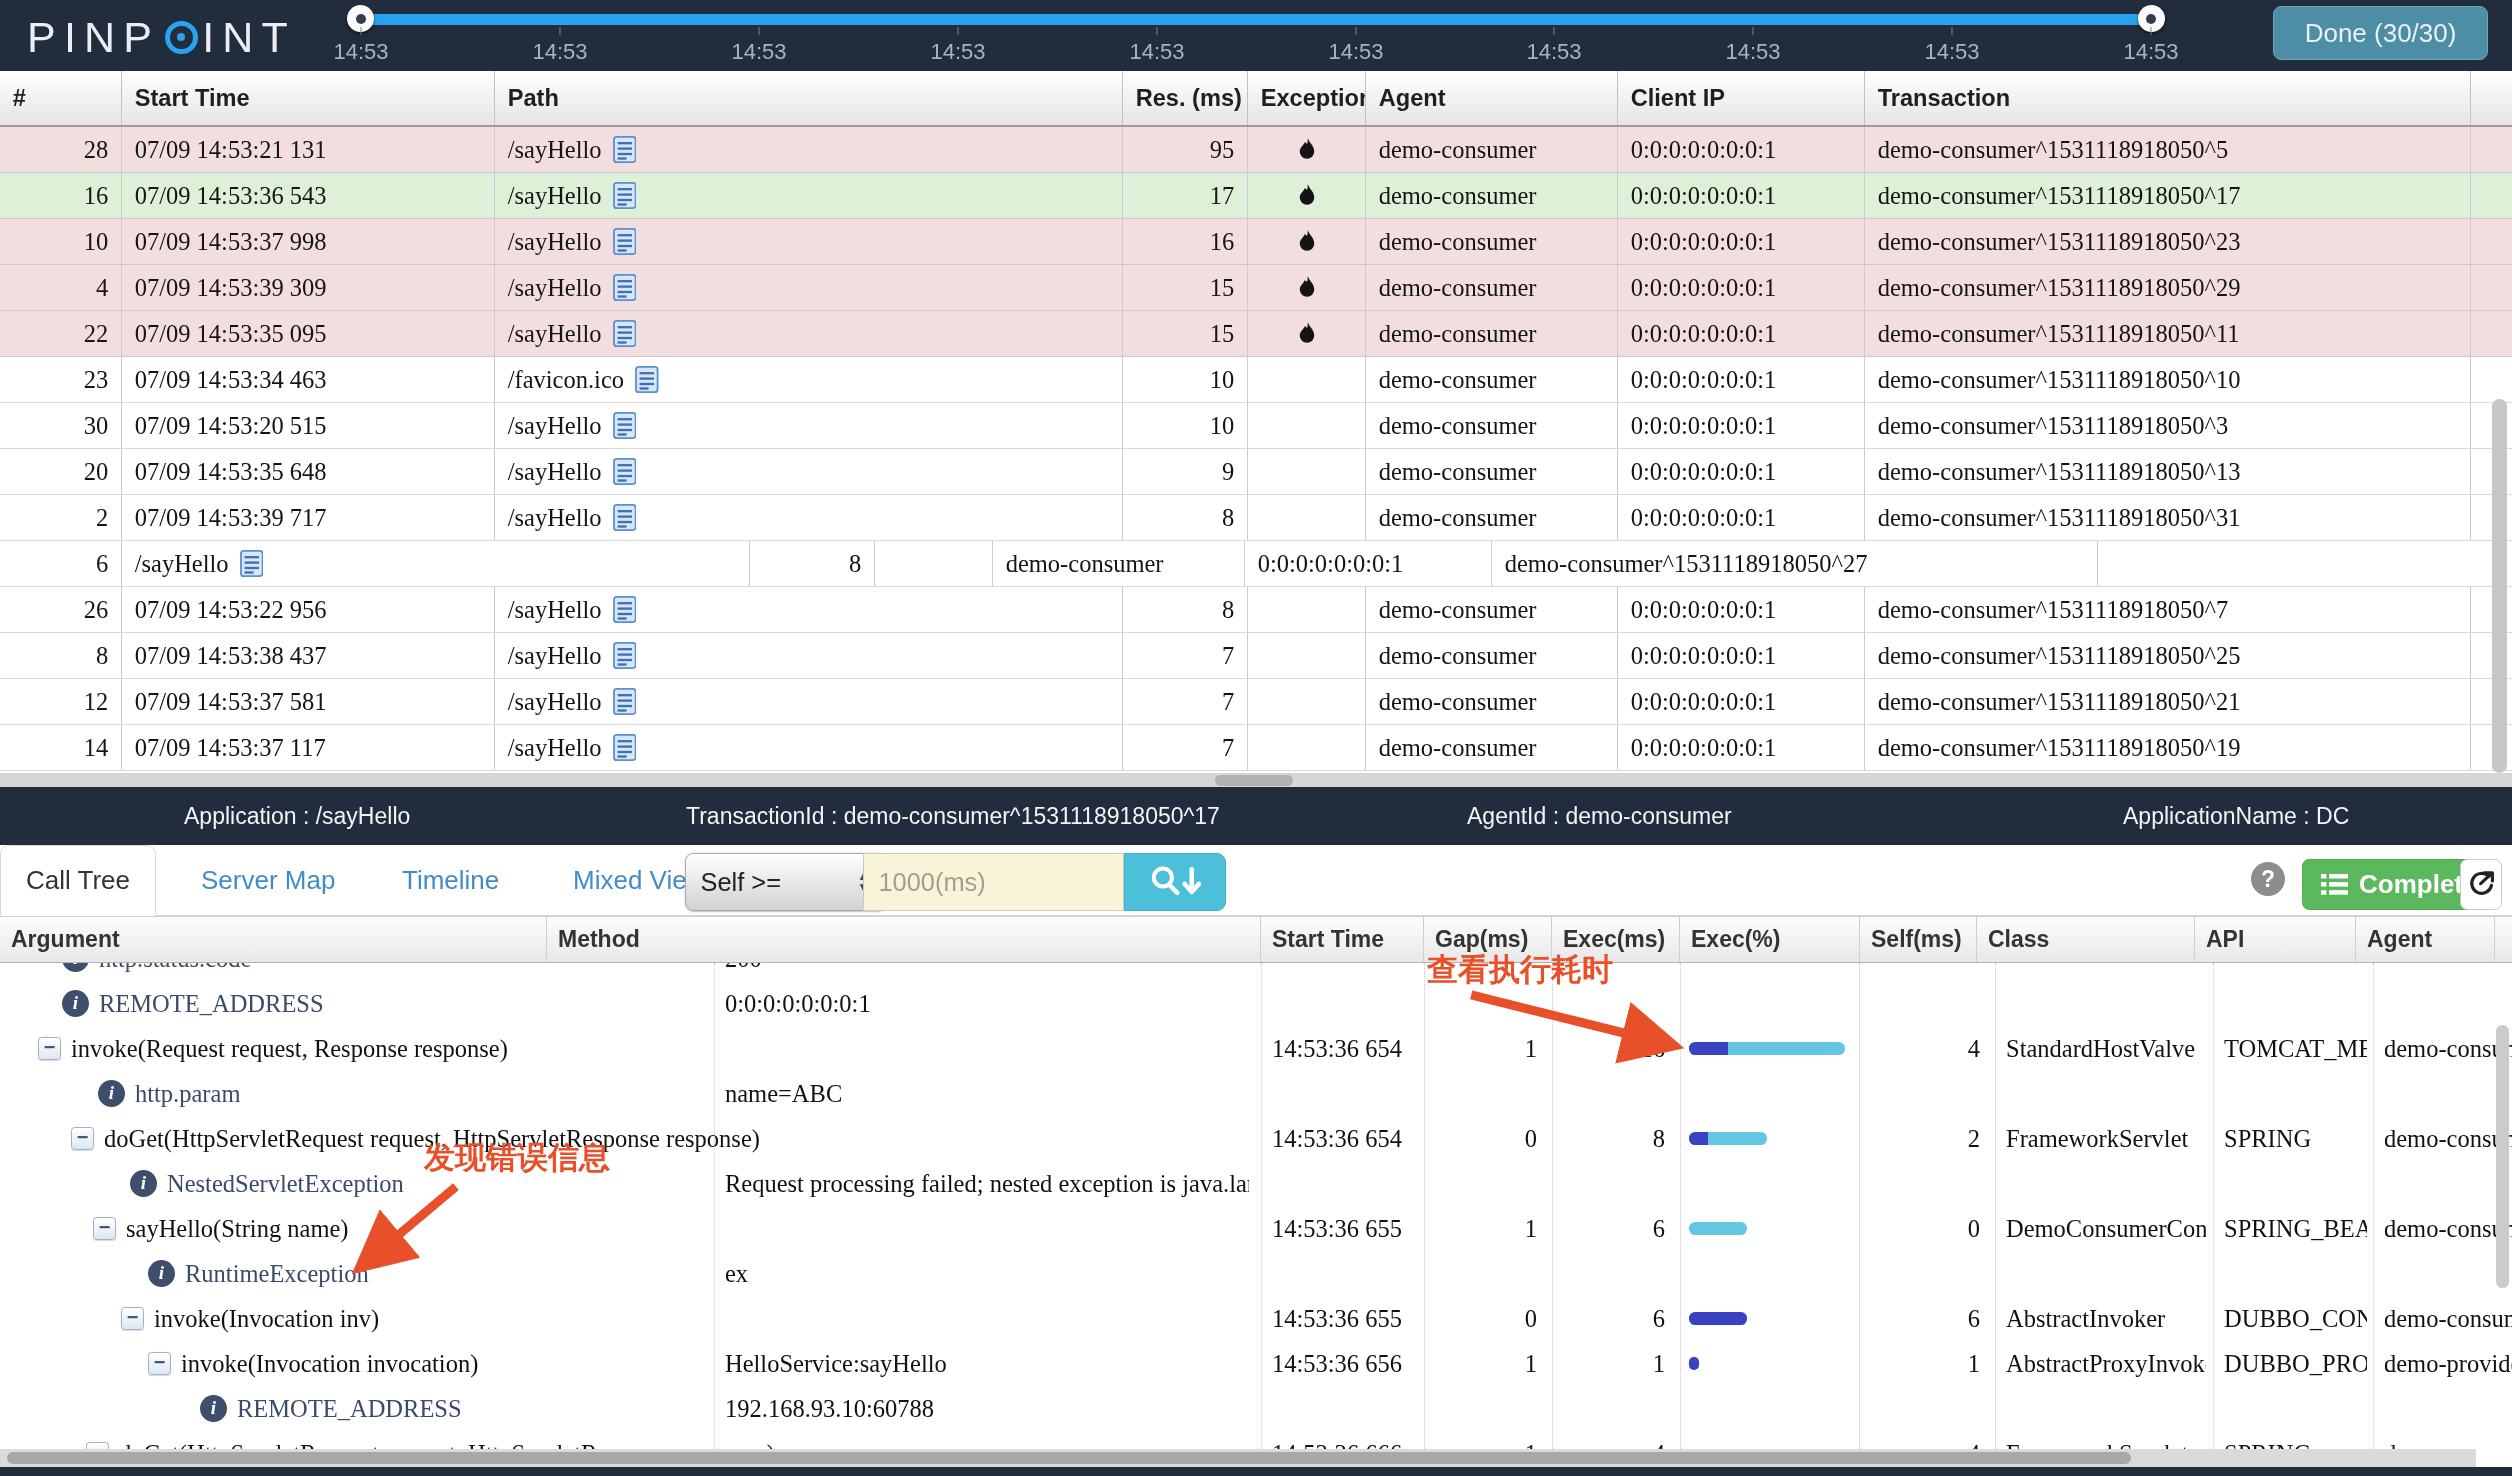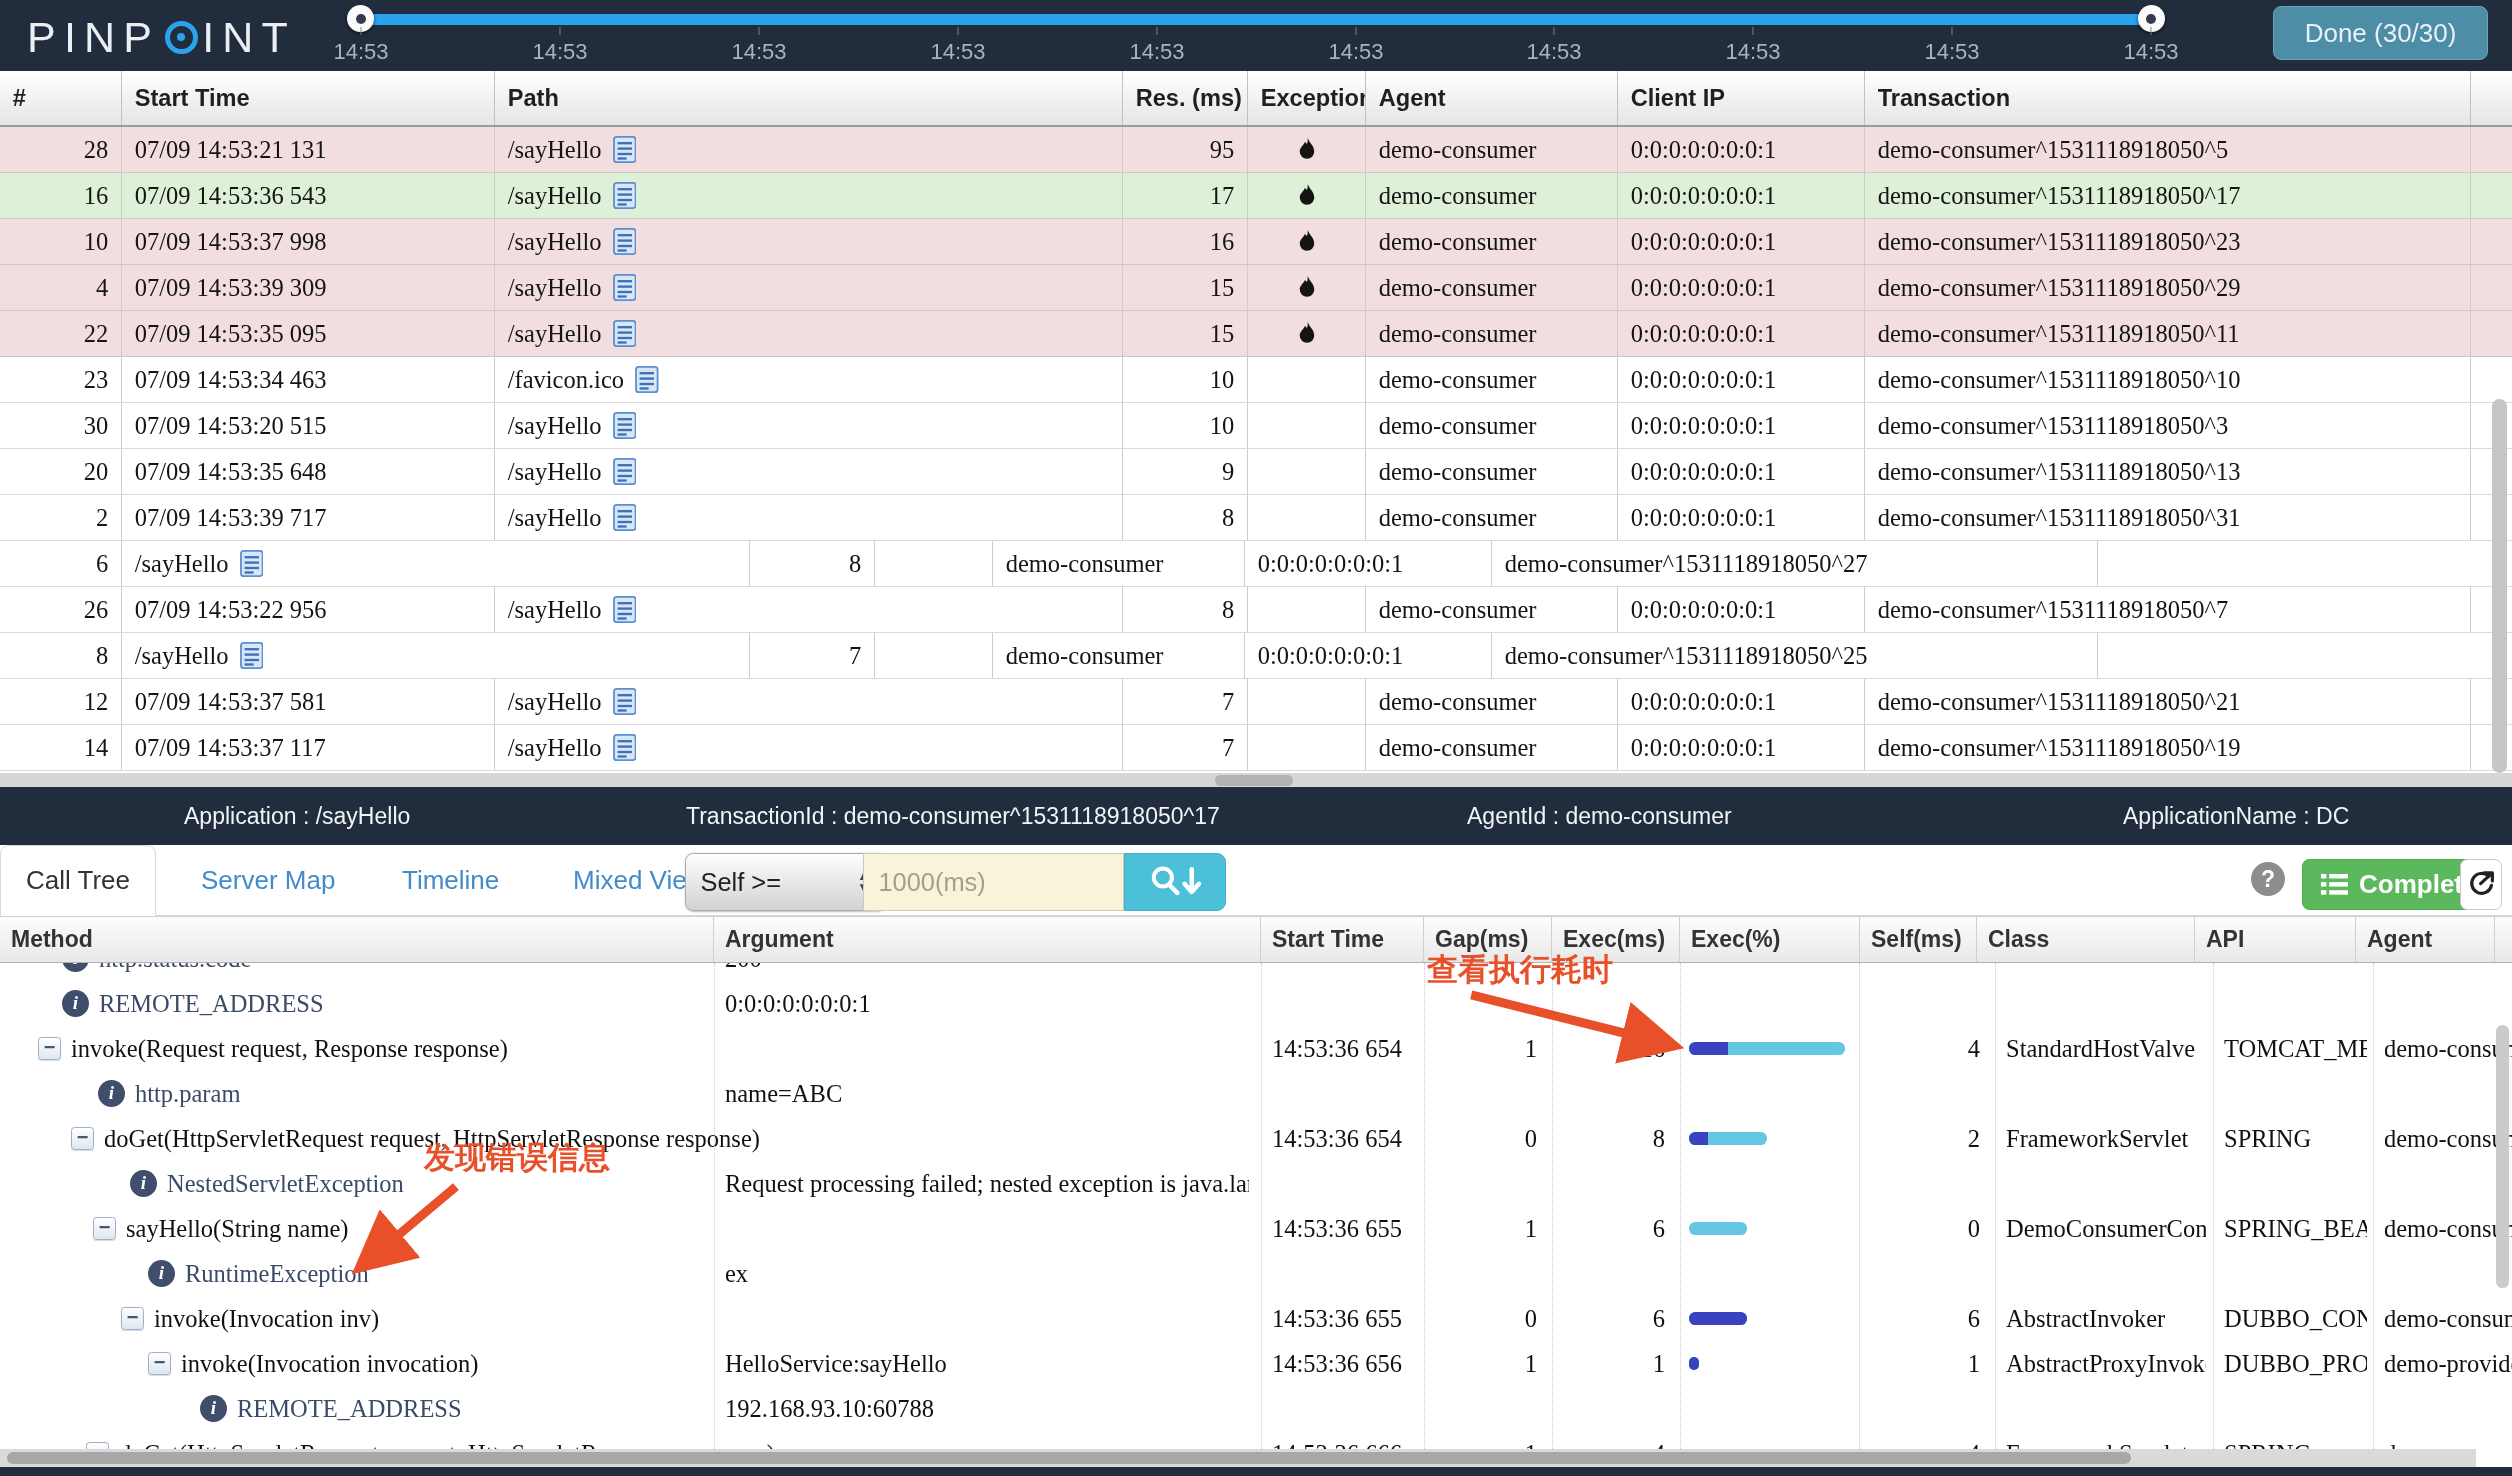--- a/index.html
+++ b/index.html
@@ -424,20 +424,21 @@
       </div>
       <div class="tcell right" style="width: 125px;">8</div>
       <div class="tcell center" style="width: 118px;"></div>
       <div class="tcell " style="width: 252px;">demo-consumer</div>
       <div class="tcell " style="width: 247px;">0:0:0:0:0:0:0:1</div>
       <div class="tcell " style="width: 606px;">demo-consumer^1531118918050^7</div>
       <div class="tcell tfill" style="border-right: none;"></div>
     </div>
     <div class="trow none">
       <div class="tcell right" style="width: 122px;">8</div>
+      <div class="tcell " style="width: 373px;">07/09 14:53:38 437</div>
       <div class="tcell " style="width: 628px;">
         <span>/sayHello</span>
         <span class="path-icon">
           <svg width="23.6" height="27" viewBox="0 0 26 30">
             <rect x="1" y="1" width="24" height="28" rx="3" fill="#d7e7f8" stroke="#5b8fd0" stroke-width="2"></rect>
             <line x1="5" y1="8" x2="21" y2="8" stroke="#3f6fb5" stroke-width="2.6"></line>
             <line x1="5" y1="14" x2="21" y2="14" stroke="#3f6fb5" stroke-width="2.6"></line>
             <line x1="5" y1="20" x2="21" y2="20" stroke="#3f6fb5" stroke-width="2.6"></line>
             <line x1="5" y1="25" x2="15" y2="25" stroke="#3f6fb5" stroke-width="2.6"></line>
           </svg>
@@ -543,22 +544,22 @@
 </div>
 <div class="share-btn">
   <svg width="29" height="29" viewBox="0 0 32 32">
     <path d="M24 7 A 11 11 0 1 0 27 17" fill="none" stroke="#222" stroke-width="3.5" stroke-linecap="round"></path>
     <line x1="15" y1="15" x2="27" y2="4" stroke="#222" stroke-width="3.5" stroke-linecap="round"></line>
     <polyline points="19,3 28,3 28,12" fill="none" stroke="#222" stroke-width="3.5" stroke-linecap="round" stroke-linejoin="round"></polyline>
   </svg>
 </div>
 
 <div class="ct-head" id="ct-head">
+    <div class="hcell2" style="width: 547px;">Argument</div>
     <div class="hcell2" style="width: 714px;">Method</div>
-    <div class="hcell2" style="width: 547px;">Argument</div>
     <div class="hcell2" style="width: 163px;">Start Time</div>
     <div class="hcell2" style="width: 128px;">Gap(ms)</div>
     <div class="hcell2" style="width: 128px;">Exec(ms)</div>
     <div class="hcell2" style="width: 180px;">Exec(%)</div>
     <div class="hcell2" style="width: 117px;">Self(ms)</div>
     <div class="hcell2" style="width: 218px;">Class</div>
     <div class="hcell2" style="width: 161px;">API</div>
     <div class="hcell2" style="width: 139px;">Agent</div>
   </div>
 <div class="strip green" style="top:963px;height:376px"></div>

